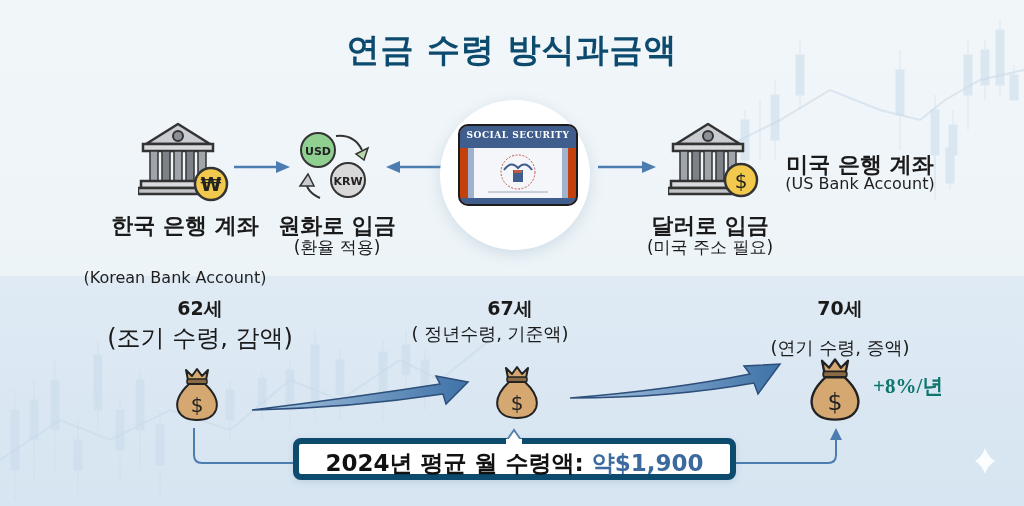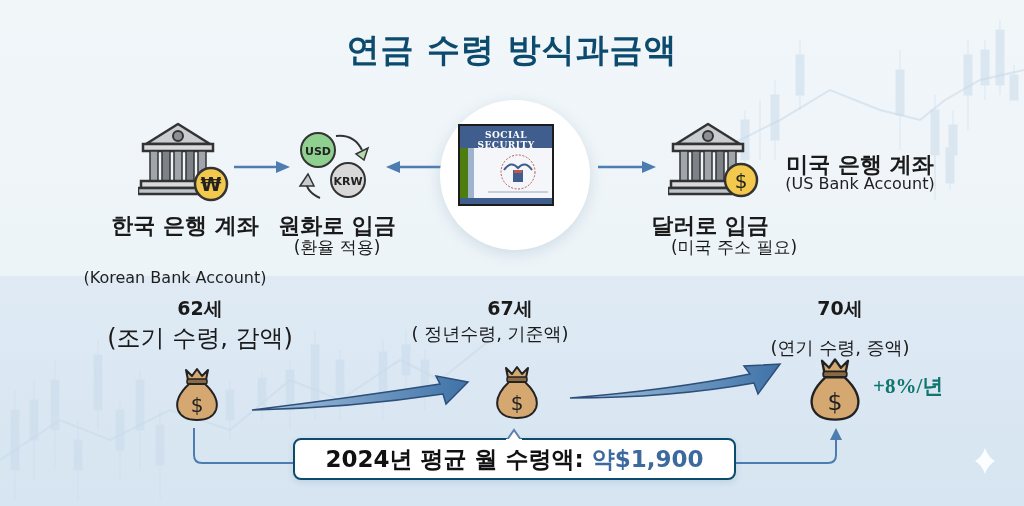--- a/index.html
+++ b/index.html
@@ -27,37 +27,37 @@
 
   .abs { position: absolute; }
   .label-ko { font-size: 22px; font-weight: bold; color: #1a1a1a; text-align: center; white-space: nowrap; }
   .label-en { font-size: 16px; color: #1f1f1f; text-align: center; white-space: nowrap; }
 
   .center-circle {
     position: absolute; left: 440px; top: 100px; width: 150px; height: 150px; border-radius: 50%;
     background: #ffffff; box-shadow: 0 4px 14px rgba(120,150,180,0.25);
   }
   .ss-card {
-    position: absolute; left: 458px; top: 124px; width: 96px; height: 82px;
-    border: 2px solid #1c1c1c; border-radius: 0; background: #4d7c0f; overflow: hidden;
+    position: absolute; left: 458px; top: 124px; width: 120px; height: 82px;
+    border: 2px solid #1c1c1c; border-radius: 10px; background: #c2410c; overflow: hidden;
   }
   .ss-card .band { position: absolute; left: 0; top: 0; width: 100%; height: 22px; background: #3f5e8e; }
   .ss-card .band-text {
     position: absolute; left: 0; top: 4px; width: 100%; text-align: center;
     font-family: "DejaVu Serif", serif; font-size: 9px; font-weight: bold; color: #fff; letter-spacing: 0.5px;
   }
   .ss-card .inner {
     position: absolute; left: 8px; top: 22px; width: 100px; height: 50px; background: #f4f6fa;
     border-left: 6px solid #9fb3cf; border-right: 6px solid #9fb3cf;
   }
   .ss-card .bottom { position: absolute; left: 0; bottom: 0; width: 100%; height: 6px; background: #3f5e8e; }
 
   .callout {
     position: absolute; left: 293px; top: 438px; width: 443px; height: 42px;
-    background: #ffffff; border: 2px solid #0c4a6e; border-radius: 8px;
+    background: #ffffff; border: 6px solid #0c4a6e; border-radius: 8px;
     font-size: 23px; font-weight: bold; text-align: center; line-height: 38px; color: #111;
     box-shadow: 0 2px 6px rgba(90,120,160,0.2);
   }
   .callout .accent { color: #3d6a9e; }
   .callout-notch {
     position: absolute; left: 506px; top: 428px; width: 16px; height: 16px;
   }
 
   .rate { position: absolute; left: 873px; top: 372px; font-size: 21px; font-weight: bold; color: #0f766e; font-family: Liberation Serif, serif; }
 </style>
@@ -205,21 +205,21 @@
   <rect x="24" y="29" width="8" height="30" fill="#7d8288" stroke="#333" stroke-width="1.5"></rect>
   <rect x="36" y="29" width="8" height="30" fill="#a0a5ab" stroke="#333" stroke-width="1.5"></rect>
   <rect x="48" y="29" width="8" height="30" fill="#7d8288" stroke="#333" stroke-width="1.5"></rect>
   <rect x="60" y="29" width="8" height="30" fill="#a0a5ab" stroke="#333" stroke-width="1.5"></rect>
   <rect x="3" y="59" width="74" height="7" fill="#d8dadd" stroke="#333" stroke-width="2.5"></rect>
   <rect x="0" y="66" width="80" height="6" fill="#c0c4c8" stroke="#333" stroke-width="2.5"></rect>
   <circle cx="73" cy="58" r="16" fill="#f2c94c" stroke="#333" stroke-width="2.5"></circle>
   <text x="73" y="66" text-anchor="middle" font-family="DejaVu Sans, sans-serif" font-size="20" fill="#222">$</text>
 </svg>
 <div class="abs label-ko" style="left:640px;top:211px;width:140px;">달러로 입금</div>
-<div class="abs label-ko" style="left:654px;top:236px;width:160px;font-weight:normal;font-size:17px;">(미국 주소 필요)</div>
+<div class="abs label-ko" style="left:630px;top:236px;width:160px;font-weight:normal;font-size:17px;">(미국 주소 필요)</div>
 <div class="abs label-ko" style="left:770px;top:150px;width:180px;">미국 은행 계좌</div>
 <div class="abs label-en" style="left:765px;top:174px;width:190px;">(US Bank Account)</div>
 
 <div class="abs label-ko" style="left:130px;top:296px;width:140px;font-size:19px;">62세</div>
 <div class="abs label-ko" style="left:105px;top:322px;width:190px;font-weight:normal;font-size:24px;">(조기 수령, 감액)</div>
 
 <div class="abs label-ko" style="left:440px;top:296px;width:140px;font-size:19px;">67세</div>
 <div class="abs label-ko" style="left:390px;top:322px;width:200px;font-weight:normal;font-size:18px;">( 정년수령, 기준액)</div>
 
 <div class="abs label-ko" style="left:770px;top:296px;width:140px;font-size:19px;">70세</div>

